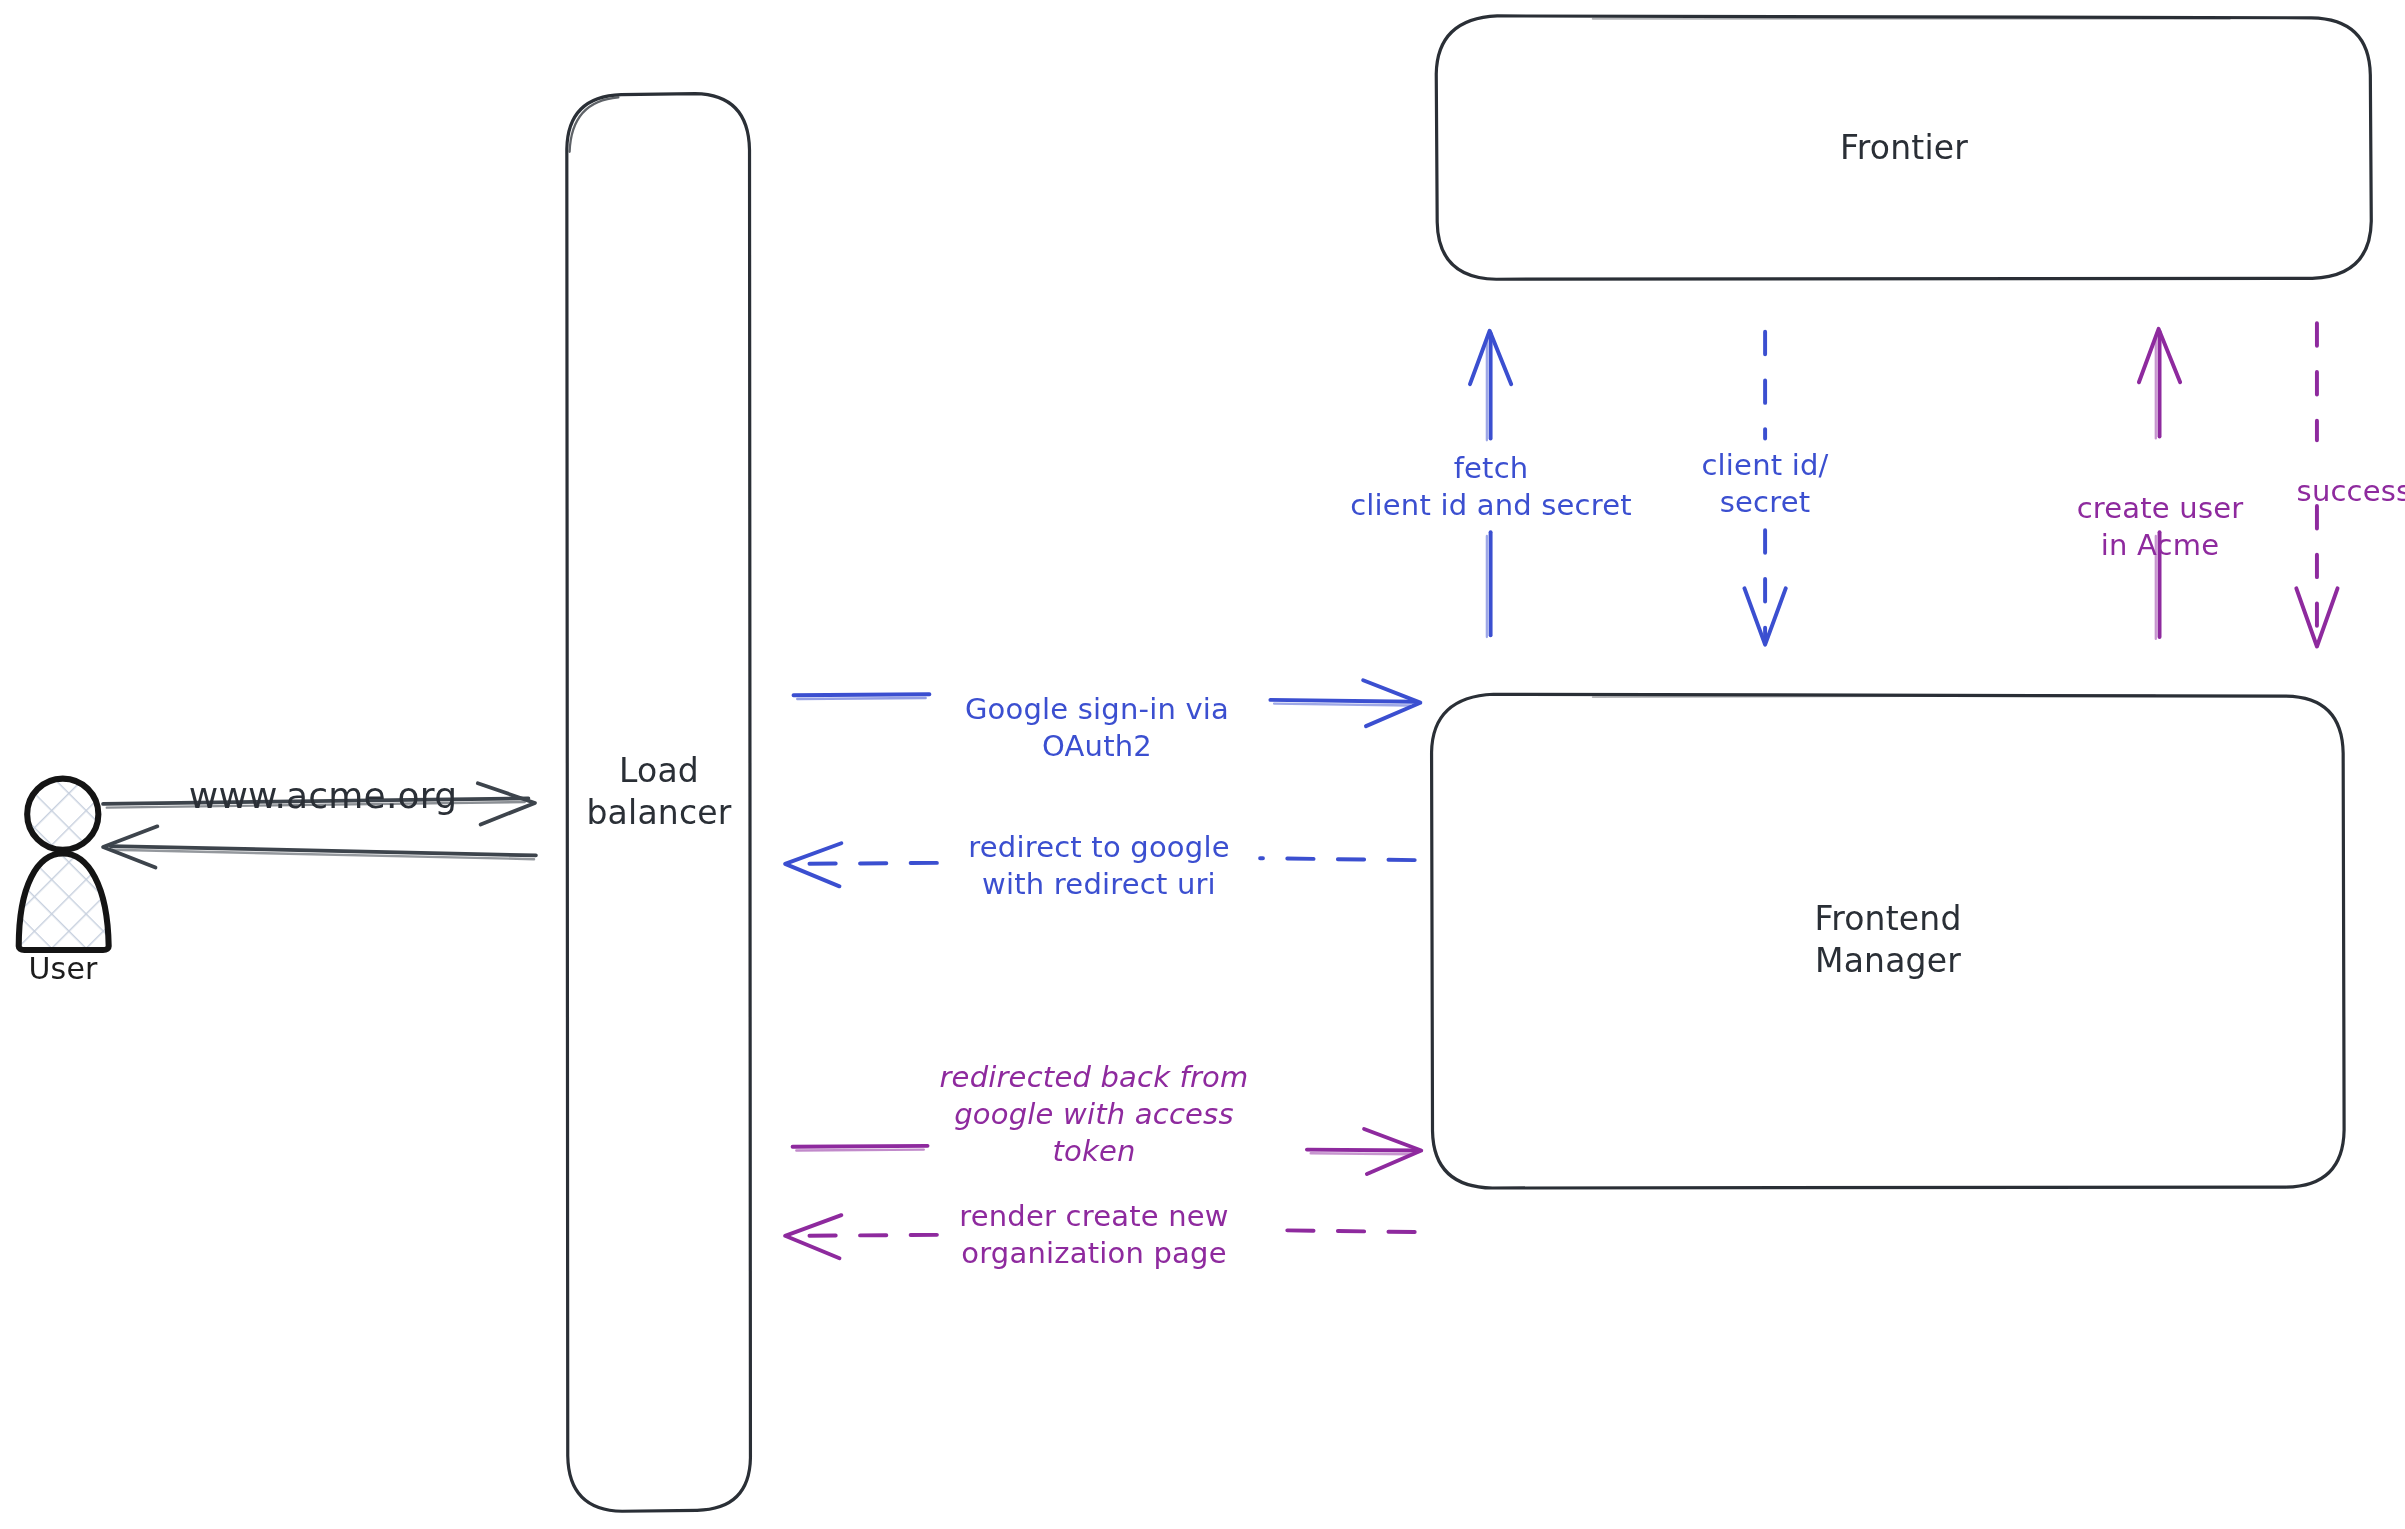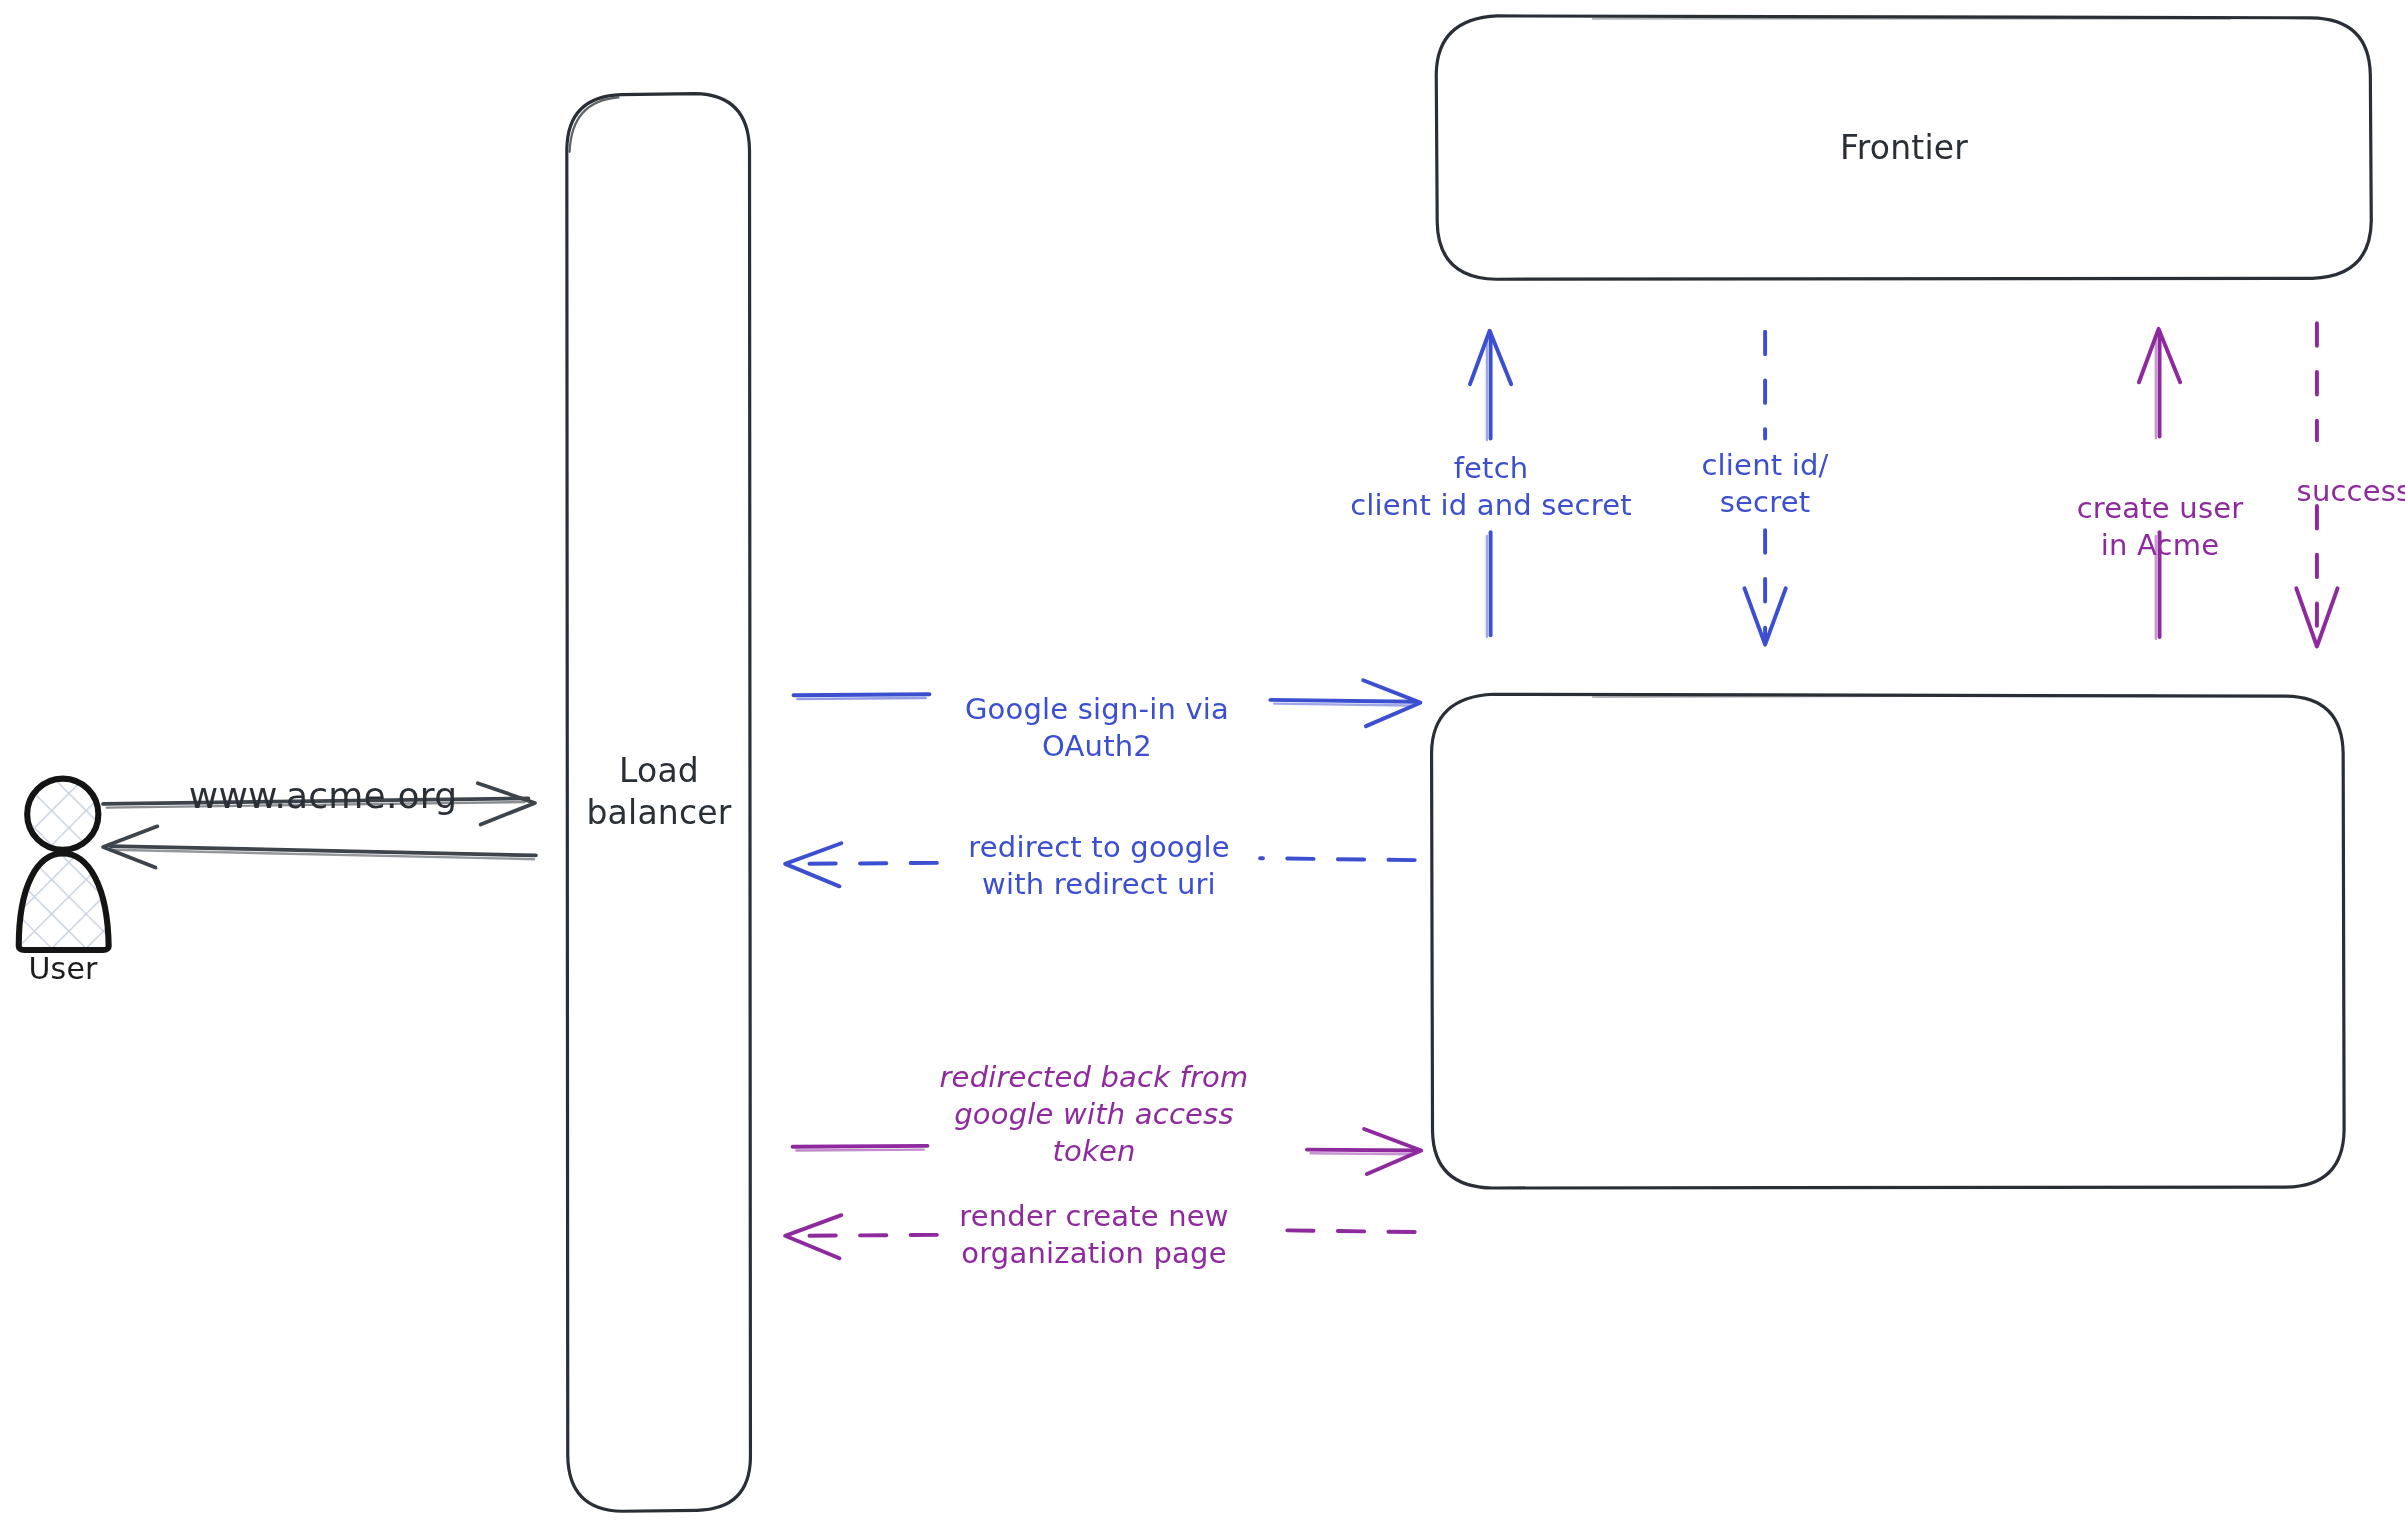--- a/index.html
+++ b/index.html
@@ -162,20 +162,22 @@
       <path d="M 2473 540 L 2473 684" fill="none" stroke="#8e2a9e" stroke-width="4.2" stroke-linecap="round" stroke-dasharray="24 28"></path>
       <path d="M 2451 628 L 2473 690 L 2495 628" fill="none" stroke="#8e2a9e" stroke-width="4.2" stroke-linecap="round" stroke-linejoin="round"></path>
     </g>
   </svg>
 
   <div class="lbl node-label ctr" style="left:659px; top:792px; width:178px;">Load
 balancer</div>
 
   <div class="lbl node-label ctr" style="left:1904px; top:148px; width:300px;">Frontier</div>
 
+  <div class="lbl node-label ctr" style="left:1888px; top:940px; width:300px;">Frontend
+Manager</div>
 
   <div class="lbl actor-label ctr" style="left:63px; top:969px; width:187px;">User</div>
 
   <div class="lbl edge-label-dark ctr" style="left:323px; top:796px; width:300px;">www.acme.org</div>
 
   <div class="lbl edge-label-blue ctr" style="left:1097px; top:728px; width:375px;">Google sign-in via
 OAuth2</div>
 
   <div class="lbl edge-label-blue ctr" style="left:1099px; top:866px; width:375px;">redirect to google
 with redirect uri</div>

